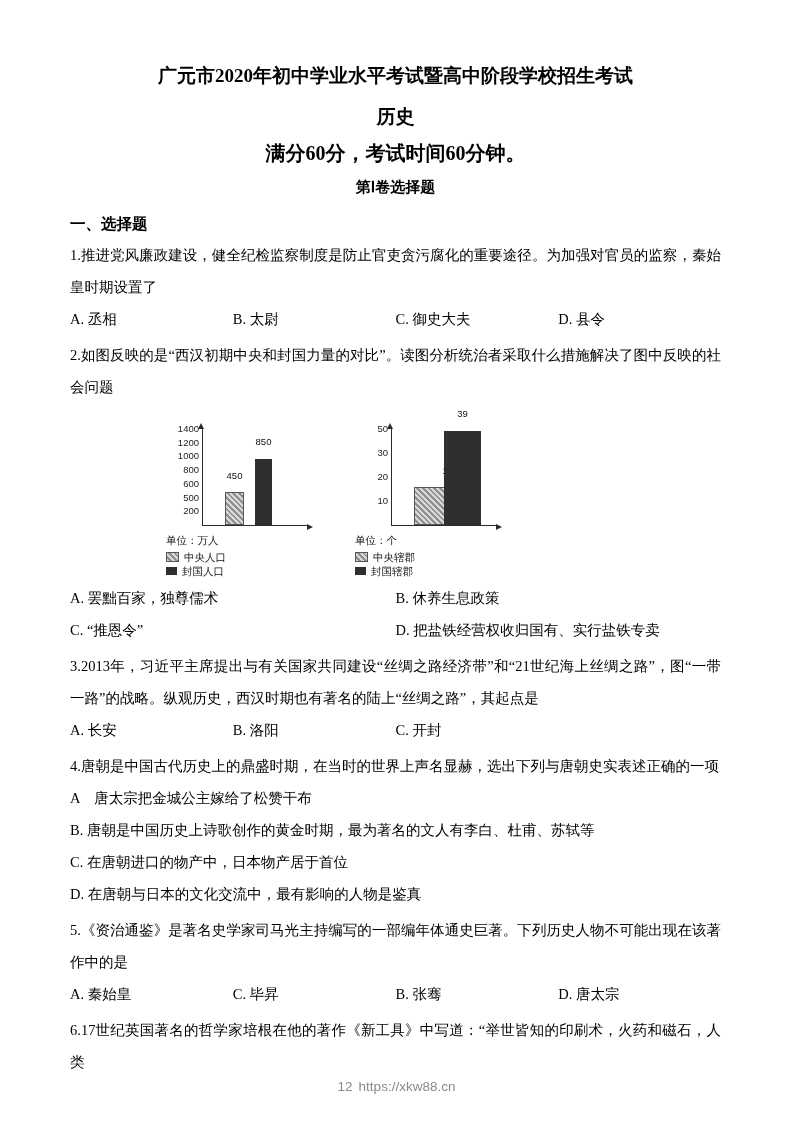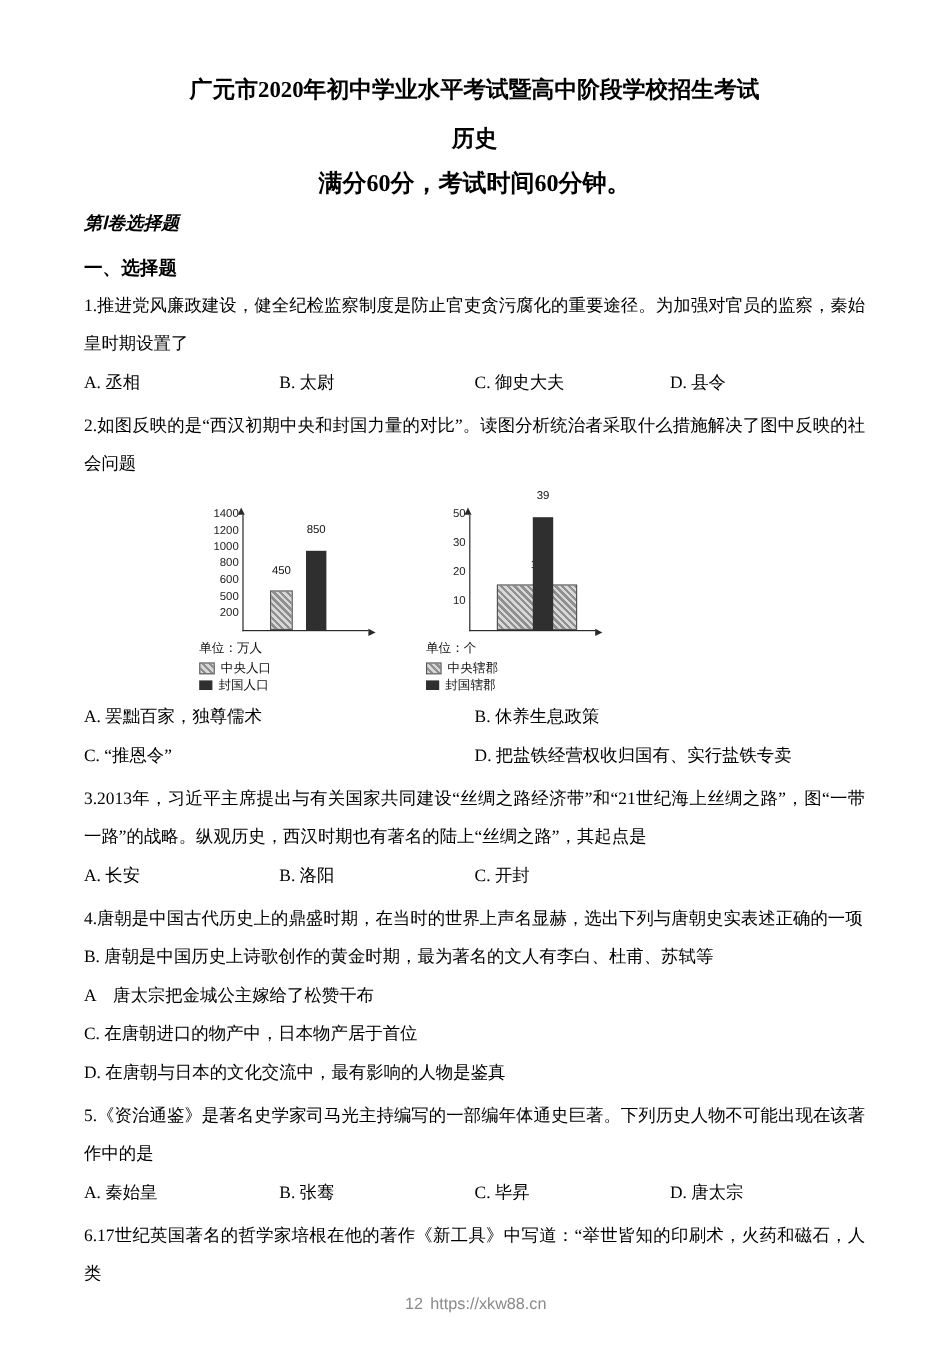--- a/index.html
+++ b/index.html
@@ -6,21 +6,21 @@
   body {
     width: 793px; height: 1122px;
     background: #ffffff; color: #000;
     font-family: "Liberation Serif", serif;
     position: relative; overflow: hidden;
   }
   .page { padding: 62px 72px 0 70px; }
   .title { text-align: center; font-size: 19px; font-weight: bold; line-height: 27px; }
   .subject { text-align: center; font-size: 19px; font-weight: bold; line-height: 27px; margin-top: 14px; }
   .exam-info { text-align: center; font-size: 20px; font-weight: bold; line-height: 21px; margin-top: 13px; }
-  .section-head { font-size: 15px; font-weight: bold; line-height: 21px; margin-top: 13px; font-style: italic; }
+  .section-head { text-align: center; font-size: 15px; font-weight: bold; line-height: 21px; margin-top: 13px; }
   .part-head { font-size: 15.5px; font-weight: bold; line-height: 22px; margin-top: 15px; }
   .q { font-size: 14.5px; line-height: 32px; margin-top: 4px; }
   .stem { text-align: justify; margin: 0; }
   .opts4 { display: flex; }
   .opts4 span { flex: 0 0 25%; }
   .opts2 { display: flex; }
   .opts2 span:first-child { flex: 0 0 50%; }
   .opt-line { display: block; }
 
   
@@ -104,21 +104,21 @@
       </div>
       <div class="chart">
         <div class="plot">
             <div class="ytick" style="bottom: 19px;">10</div>
             <div class="ytick" style="bottom: 43px;">20</div>
             <div class="ytick" style="bottom: 67px;">30</div>
             <div class="ytick" style="bottom: 91px;">50</div>
             <div class="bar bar-light" style="height: 36px; left: 22px; padding-left: 48px;">
               <div class="bar-val">15</div>
             </div>
-            <div class="bar bar-dark" style="height: 93.6px; left: 52px;">
+            <div class="bar bar-dark" style="height: 93.6px; left: 52px; padding-left: 20px;">
               <div class="bar-val">39</div>
             </div>
           </div>
         <div class="legend">
             <div class="legend-unit">单位：个</div>
             <div class="legend-row">
               <span class="swatch bar-light"></span>
               <span>中央辖郡</span>
             </div>
             <div class="legend-row">
@@ -142,32 +142,32 @@
     <p class="stem">3.2013年，习近平主席提出与有关国家共同建设“丝绸之路经济带”和“21世纪海上丝绸之路”，图“一带一路”的战略。纵观历史，西汉时期也有著名的陆上“丝绸之路”，其起点是</p>
     <div class="opts4">
       <span>A. 长安</span>
       <span>B. 洛阳</span>
       <span>C. 开封</span>
     </div>
   </div>
 
   <div class="q">
     <p class="stem">4.唐朝是中国古代历史上的鼎盛时期，在当时的世界上声名显赫，选出下列与唐朝史实表述正确的一项</p>
+    <span class="opt-line">A　唐太宗把金城公主嫁给了松赞干布</span>
     <span class="opt-line">B. 唐朝是中国历史上诗歌创作的黄金时期，最为著名的文人有李白、杜甫、苏轼等</span>
-    <span class="opt-line">A　唐太宗把金城公主嫁给了松赞干布</span>
     <span class="opt-line">C. 在唐朝进口的物产中，日本物产居于首位</span>
     <span class="opt-line">D. 在唐朝与日本的文化交流中，最有影响的人物是鉴真</span>
   </div>
 
   <div class="q">
     <p class="stem">5.《资治通鉴》是著名史学家司马光主持编写的一部编年体通史巨著。下列历史人物不可能出现在该著作中的是</p>
     <div class="opts4">
       <span>A. 秦始皇</span>
+      <span>C. 毕昇</span>
       <span>B. 张骞</span>
-      <span>C. 毕昇</span>
       <span>D. 唐太宗</span>
     </div>
   </div>
 
   <div class="q">
     <p class="stem">6.17世纪英国著名的哲学家培根在他的著作《新工具》中写道：“举世皆知的印刷术，火药和磁石，人类</p>
   </div>
 </div>
 
 <div class="footer">

